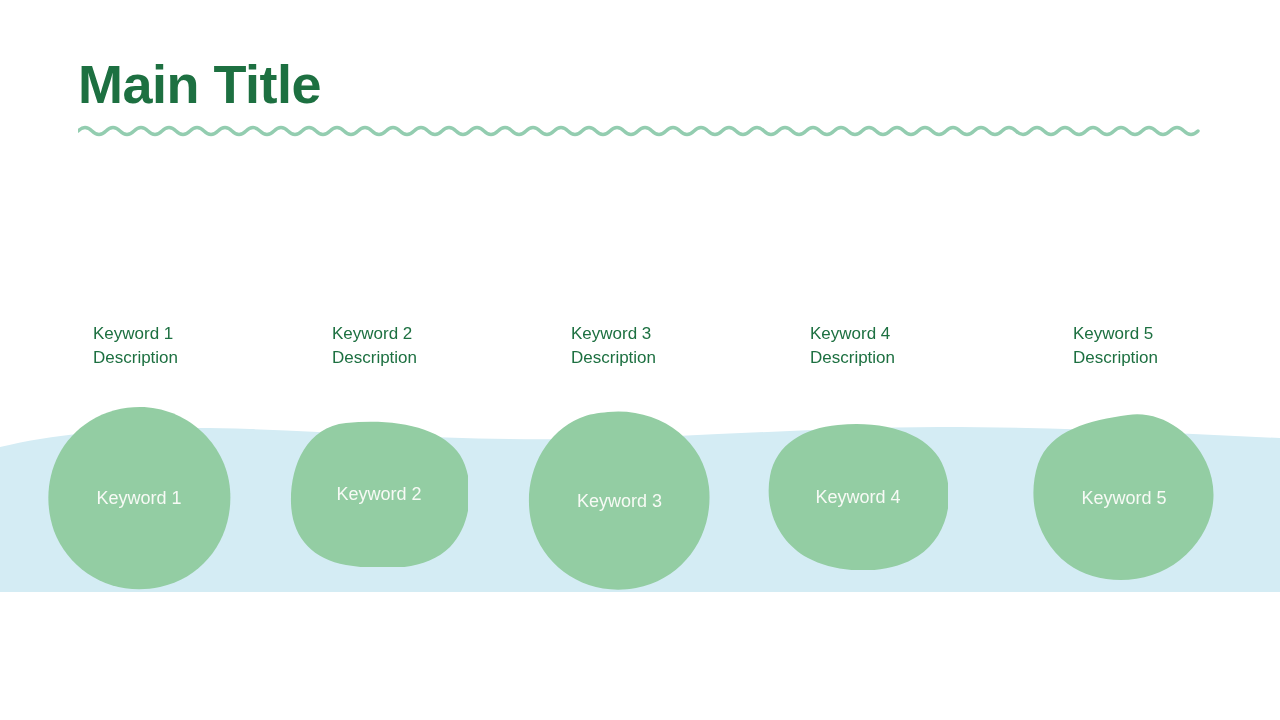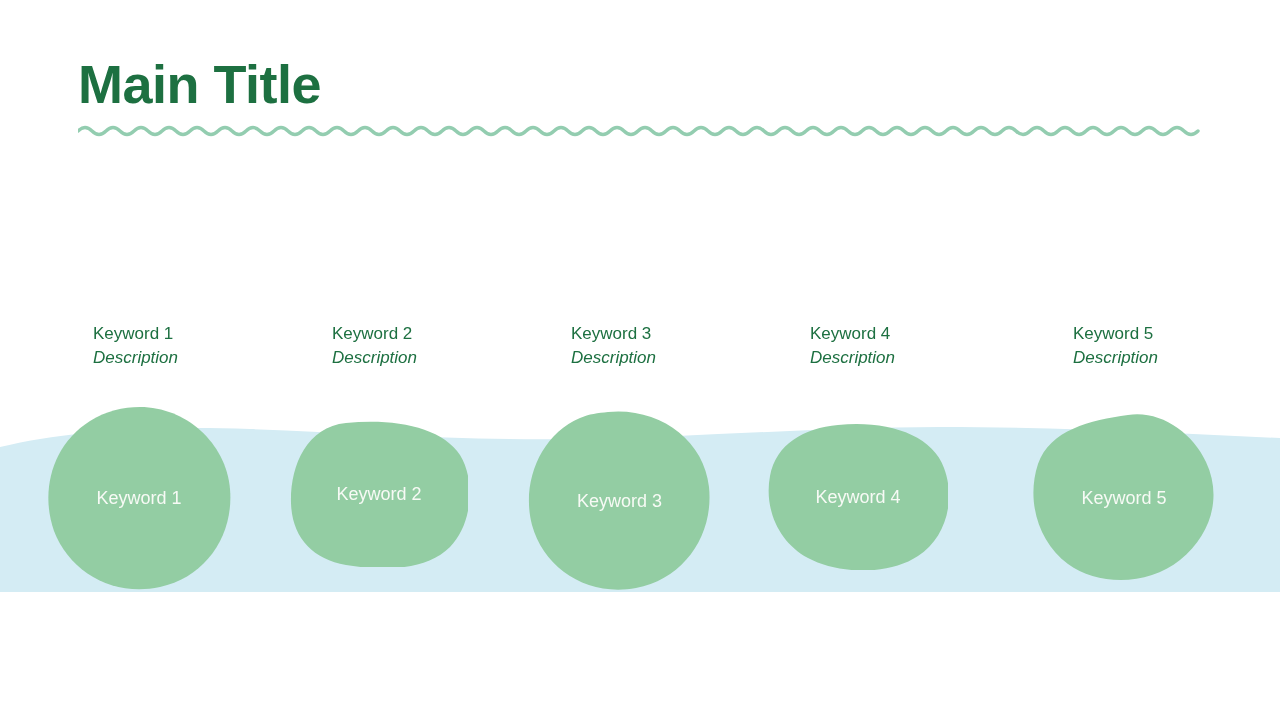--- a/index.html
+++ b/index.html
@@ -70,21 +70,21 @@
   }
   .label-block {
     position: absolute;
     pointer-events: auto;
     color: #1d7041;
     font-size: 17px;
     line-height: 24px;
     white-space: nowrap;
   }
   .label-block .kw { display: block; }
-  .label-block .desc { display: block; font-style: italic; }
+  .label-block .desc { display: block; }
 
   
   .blobs {
     position: absolute;
     left: 0;
     top: 0;
     width: 1280px;
     height: 720px;
     z-index: 2;
   }

